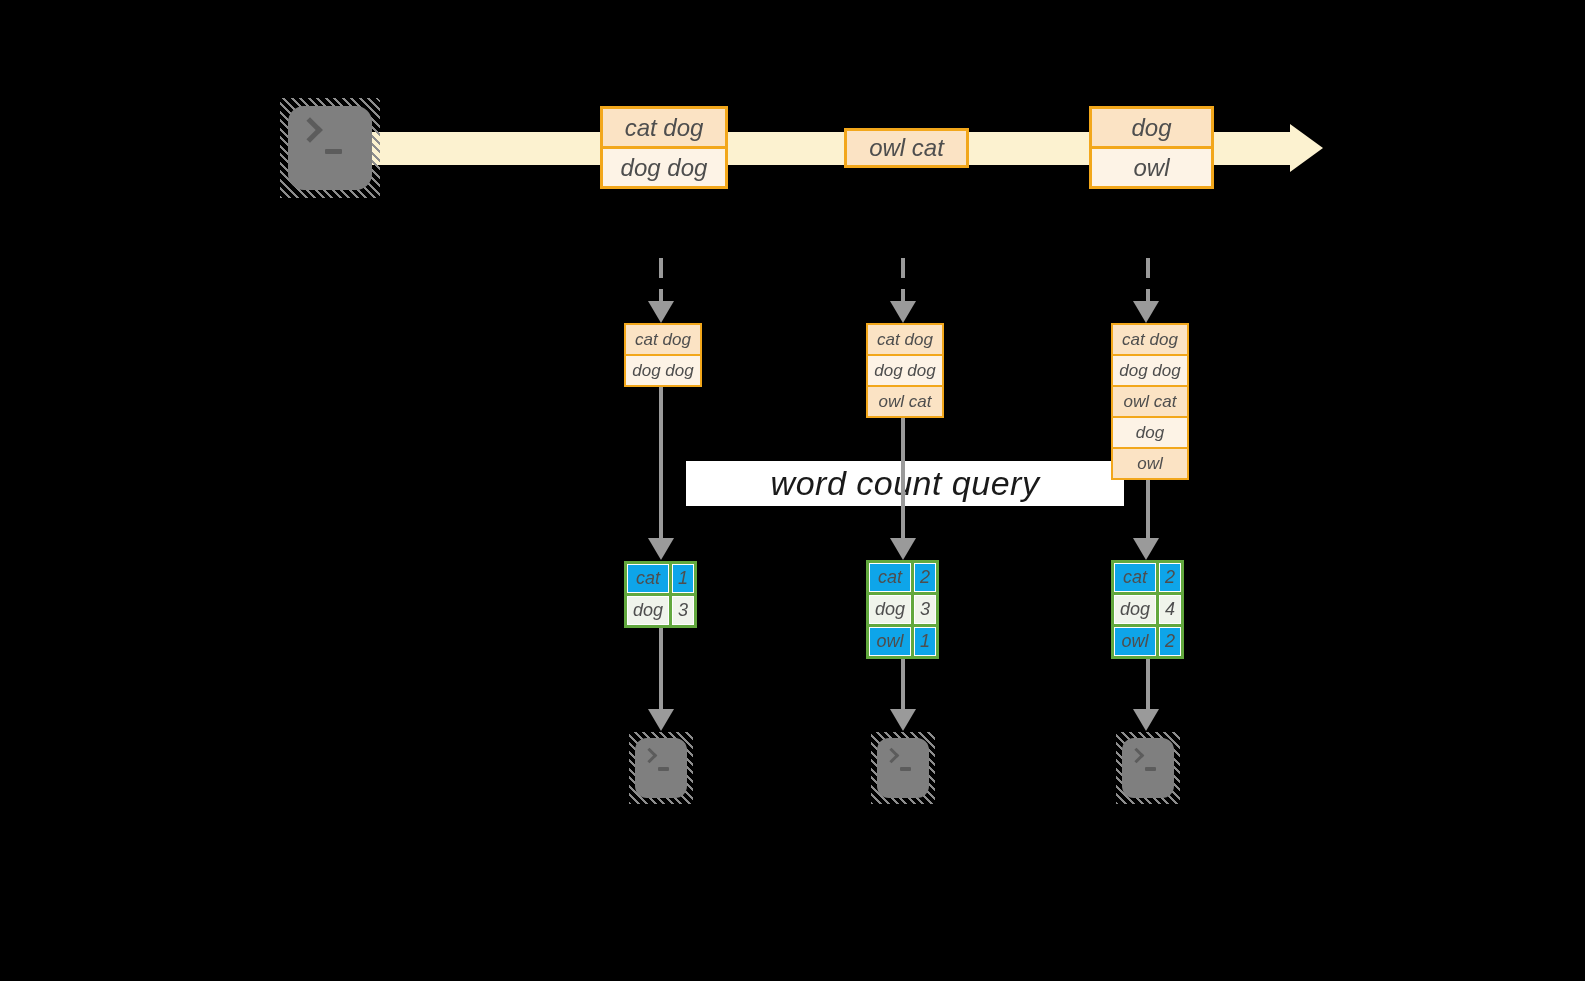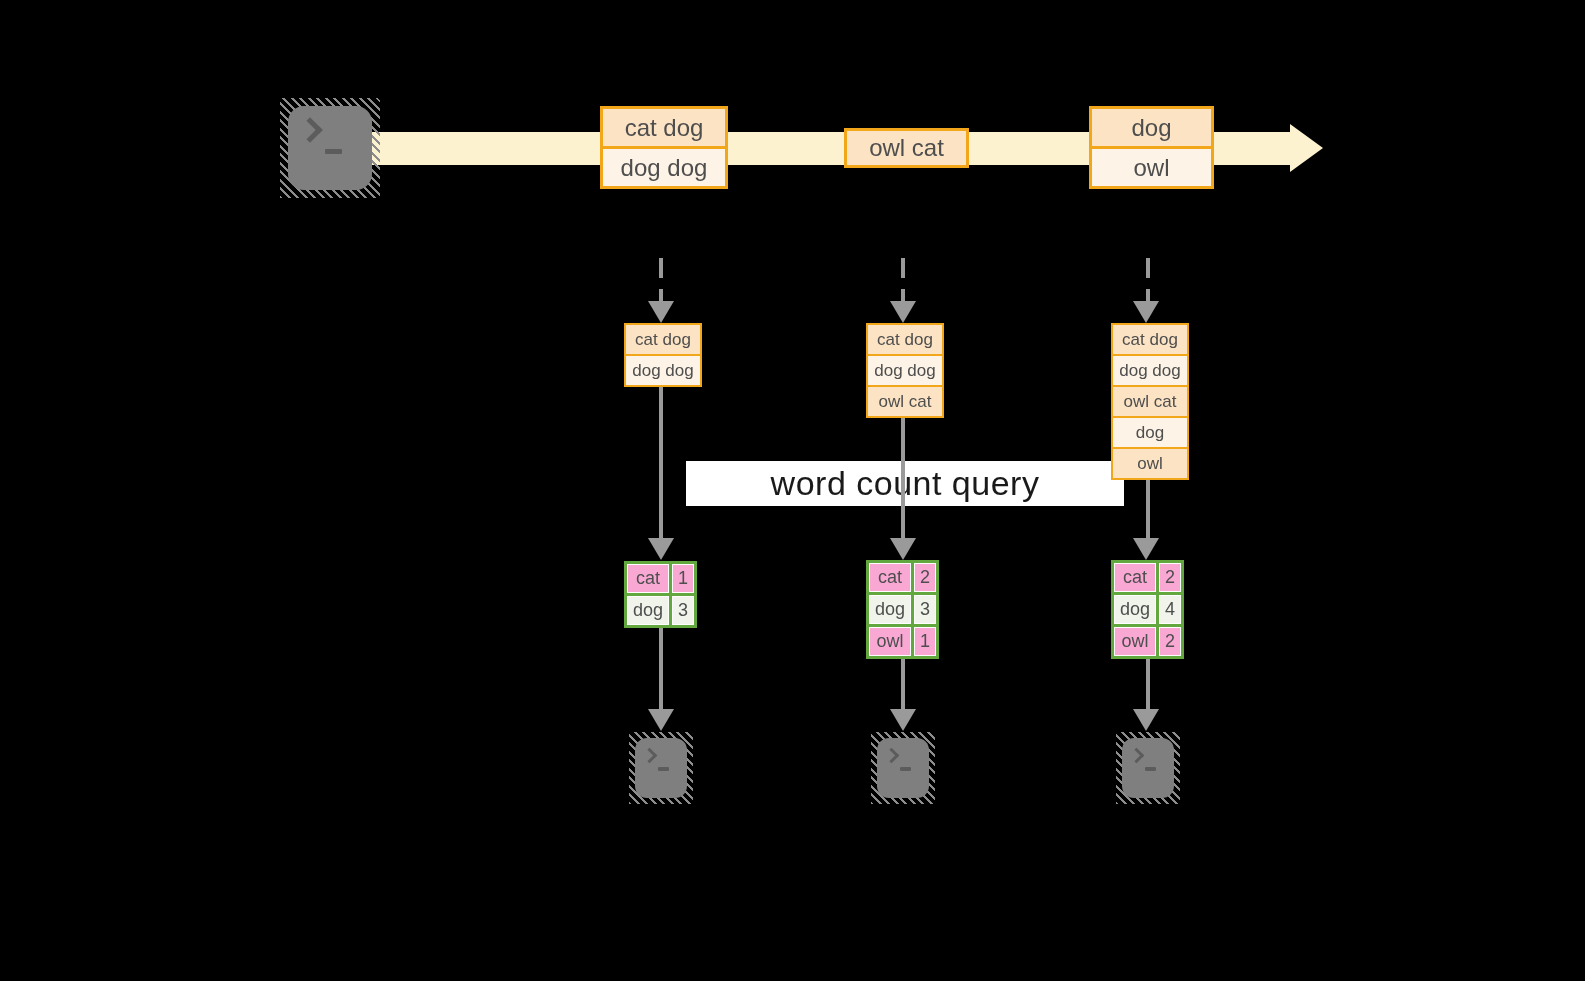--- a/index.html
+++ b/index.html
@@ -1,17 +1,17 @@
 <!DOCTYPE html>
 <html><head>
 <meta charset="utf-8">
 <style>
   html,body{margin:0;padding:0;background:#000;}
   .canvas{position:relative;width:1585px;height:981px;background:#000;overflow:hidden;
-          font-family:"Liberation Sans","DejaVu Sans",sans-serif;}
+          font-family:"Liberation Sans","DejaVu Sans",sans-serif;font-style:italic;}
 
   
   .band{position:absolute;left:370px;top:132px;width:920px;height:33px;background:#fcf2d0;z-index:1;}
   .band-head{position:absolute;left:1290px;top:124px;width:0;height:0;
              border-top:24px solid transparent;border-bottom:24px solid transparent;
              border-left:33px solid #fcf2d0;z-index:1;}
 
   
   .obox{position:absolute;z-index:4;border:3px solid #f2a71b;background:#f2a71b;
         display:flex;flex-direction:column;gap:3px;}
@@ -34,21 +34,21 @@
   
   .qband{position:absolute;left:686px;top:461px;width:438px;height:45px;background:#ffffff;
          z-index:2;display:flex;align-items:center;justify-content:center;}
   .qlabel{font-size:34px;color:#1a1a1a;letter-spacing:.5px;}
 
   
   .gtable{position:absolute;z-index:4;display:grid;grid-template-columns:42px 22px;
           gap:3px;padding:3px;background:#62a83e;}
   .gcell{height:29px;display:flex;align-items:center;justify-content:center;
          font-size:18px;color:#4e4e4e;border:1px solid #ffffff;box-sizing:border-box;}
-  .ga{background:#f9a8d4;}
+  .ga{background:#0ea5e9;}
   .gb{background:#f0f4eb;}
 
   
   .term{position:absolute;z-index:5;
         background:repeating-linear-gradient(45deg,#8d8d8d 0 2px,transparent 2px 6px);}
   .term-body{position:absolute;background:#7f7f7f;}
   .chev{position:absolute;border-style:solid;border-color:#5c5c5c;
         border-width:5px 5px 0 0;transform:rotate(45deg);}
   .chev-sm{border-width:3px 3px 0 0;}
   .cursor{position:absolute;background:#5c5c5c;border-radius:1px;}

